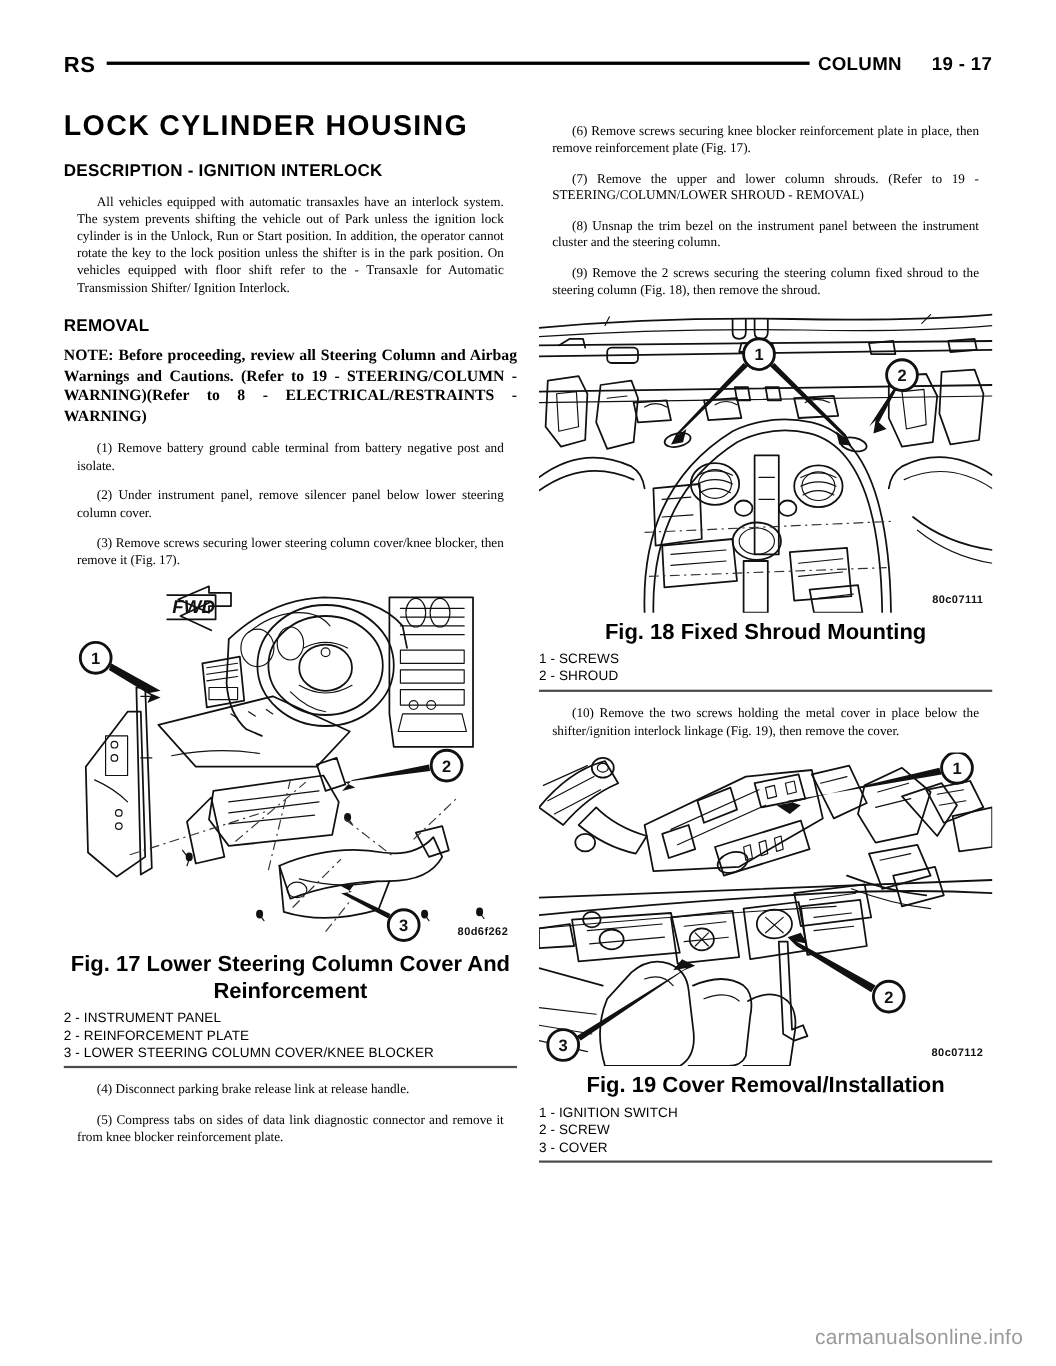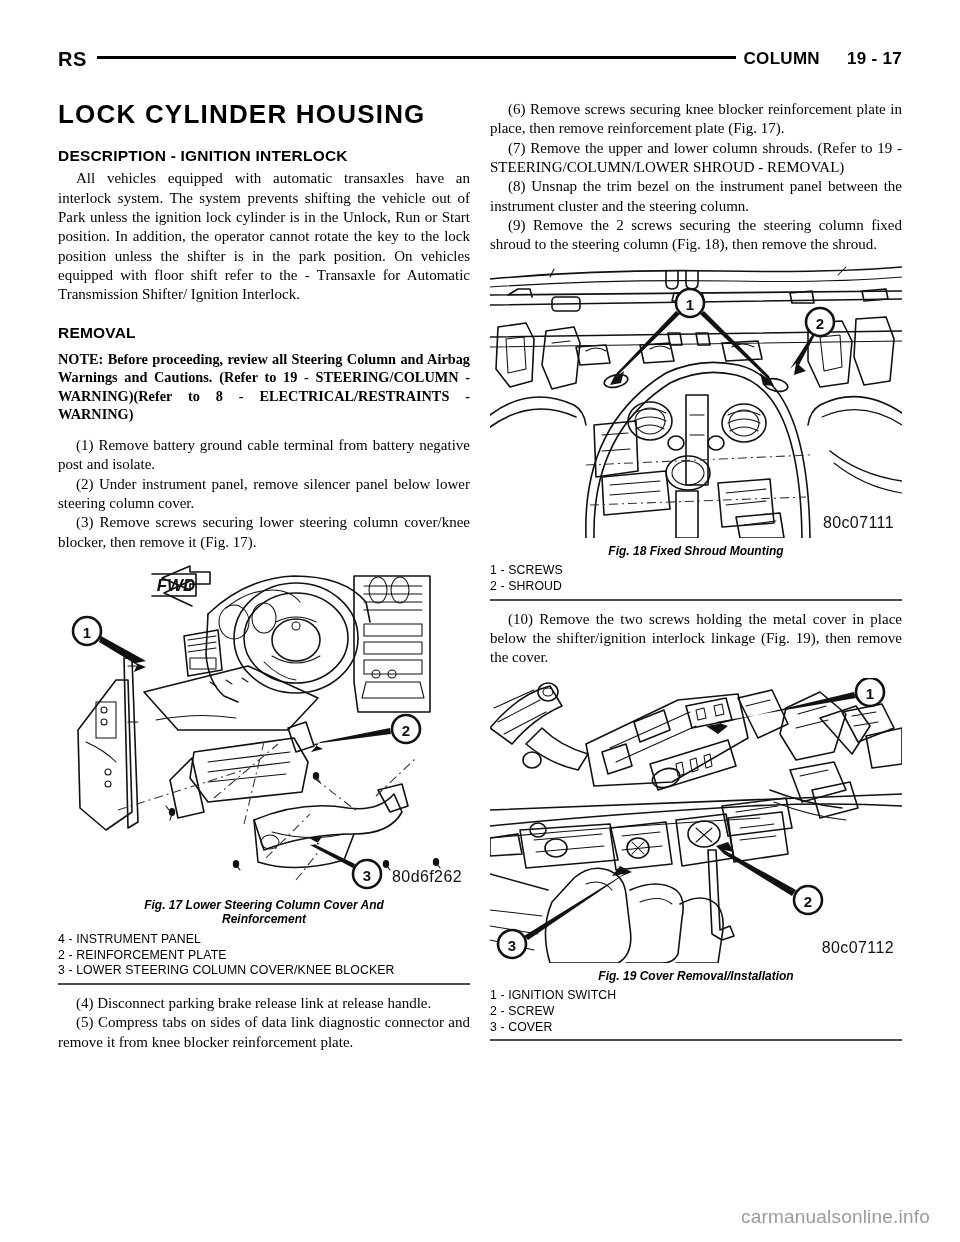--- a/index.html
+++ b/index.html
@@ -72,25 +72,25 @@
     font-family: "Liberation Sans", sans-serif;
     font-size: 15.5px;
     font-weight: bold;
     letter-spacing: 0.2px;
     margin: 0 0 5px 0;
     line-height: 1.15;
   }
   h2.sec-title.spaced { margin-top: 19px; }
 
   p.body {
-    font-size: 15px;
+    font-size: 12px;
     line-height: 1.29;
     text-align: justify;
     text-justify: inter-word;
-    margin: 0;
+    margin: 12px;
     text-indent: 18px;
     hyphens: manual;
   }
   p.body.cont { text-indent: 18px; }
   p.note {
     font-family: Liberation Serif, serif;
     font-size: 14.3px;
     font-weight: bold;
     line-height: 1.30;
     text-align: justify;
@@ -101,44 +101,43 @@
 
   
   .figure { margin: 10px 0 0 0; }
   .fig-frame {
     position: relative;
     width: 412px;
     background: #fff;
   }
   .fig-caption {
     font-family: "Liberation Sans", sans-serif;
-    font-size: 12px;
-    font-weight: bold;
-    font-style: italic;
+    font-size: 20px;
+    font-weight: bold;
     text-align: center;
     line-height: 1.2;
     margin: 6px 0 5px 0;
   }
   .fig-legend {
     font-family: "Liberation Sans", sans-serif;
     font-size: 12.3px;
     line-height: 1.28;
     letter-spacing: 0.1px;
   }
   .fig-rule {
     height: 2px;
     background: #4a4a4a;
     margin: 4px 0 9px 0;
     width: 412px;
   }
   .fig-code {
     position: absolute;
     font-family: "Liberation Sans", sans-serif;
-    font-size: 16px;
-    font-weight: normal;
+    font-size: 10px;
+    font-weight: bold;
     letter-spacing: 0.4px;
     color: #111;
   }
 
   
   svg.dwg { display: block; }
   svg.dwg .ln { fill: none; stroke: #111; stroke-width: 1.6; stroke-linecap: round; stroke-linejoin: round; }
   svg.dwg .ln-t { fill: none; stroke: #111; stroke-width: 1.05; stroke-linecap: round; stroke-linejoin: round; }
   svg.dwg .ln-d { fill: none; stroke: #333; stroke-width: 1.05; stroke-dasharray: 9 4 2 4; }
   svg.dwg .fillblk { fill: #111; stroke: none; }
@@ -314,21 +313,21 @@
           </g>
         </svg>
         <span class="fig-code" style="right:8px; bottom:6px;">80d6f262</span>
       </div>
 
       <div class="fig-caption">
         <span>Fig. 17 Lower Steering Column Cover And</span><br>
         <span>Reinforcement</span>
       </div>
       <div class="fig-legend">
-        <div>4 - INSTRUMENT PANEL</div>
+        <div>2 - INSTRUMENT PANEL</div>
         <div>2 - REINFORCEMENT PLATE</div>
         <div>3 - LOWER STEERING COLUMN COVER/KNEE BLOCKER</div>
       </div>
       <div class="fig-rule"></div>
     </div>
 
     <p class="body">(4) Disconnect parking brake release link at release handle.</p>
     <p class="body cont">(5) Compress tabs on sides of data link diagnostic connector and remove it from knee blocker reinforcement plate.</p>
   </div>
 

